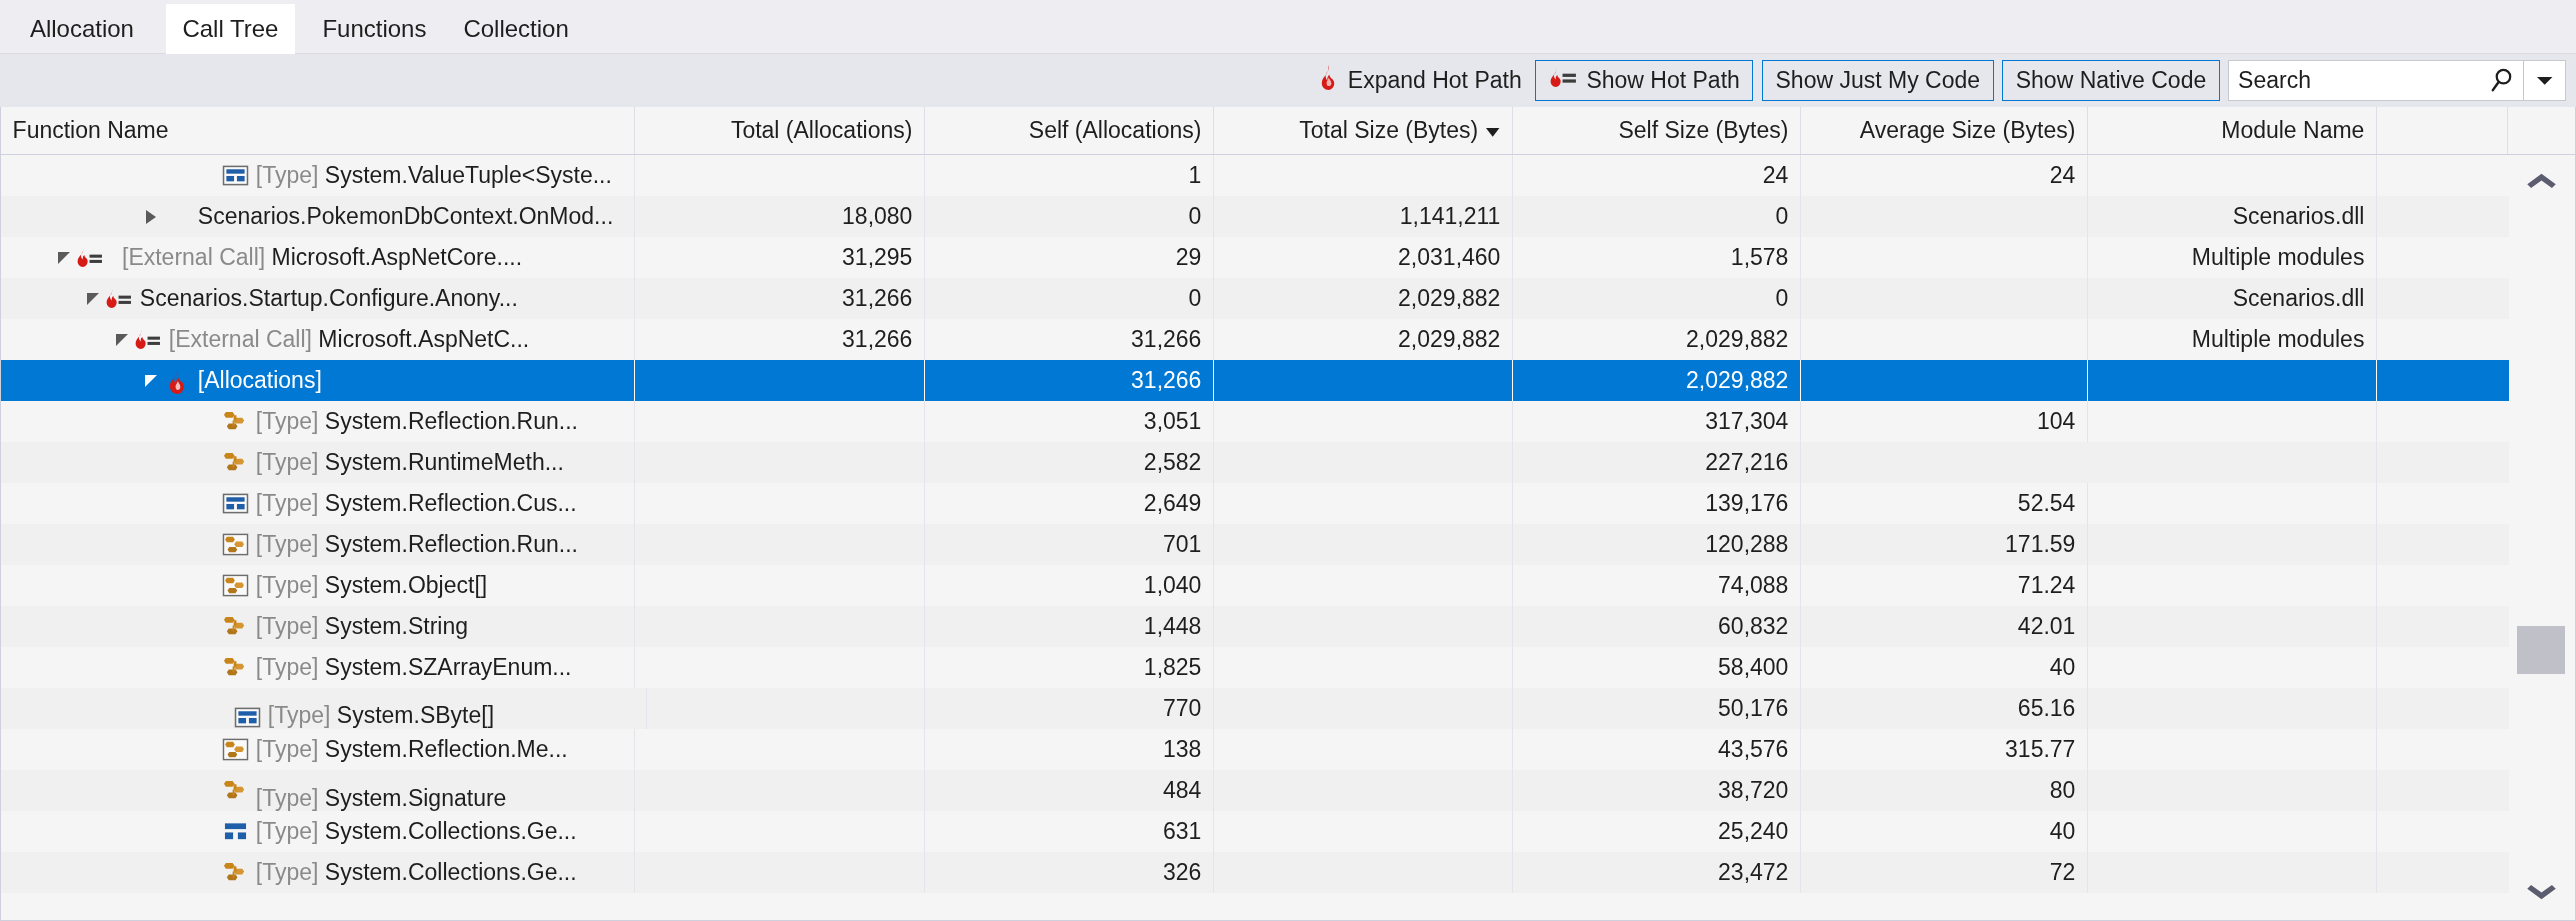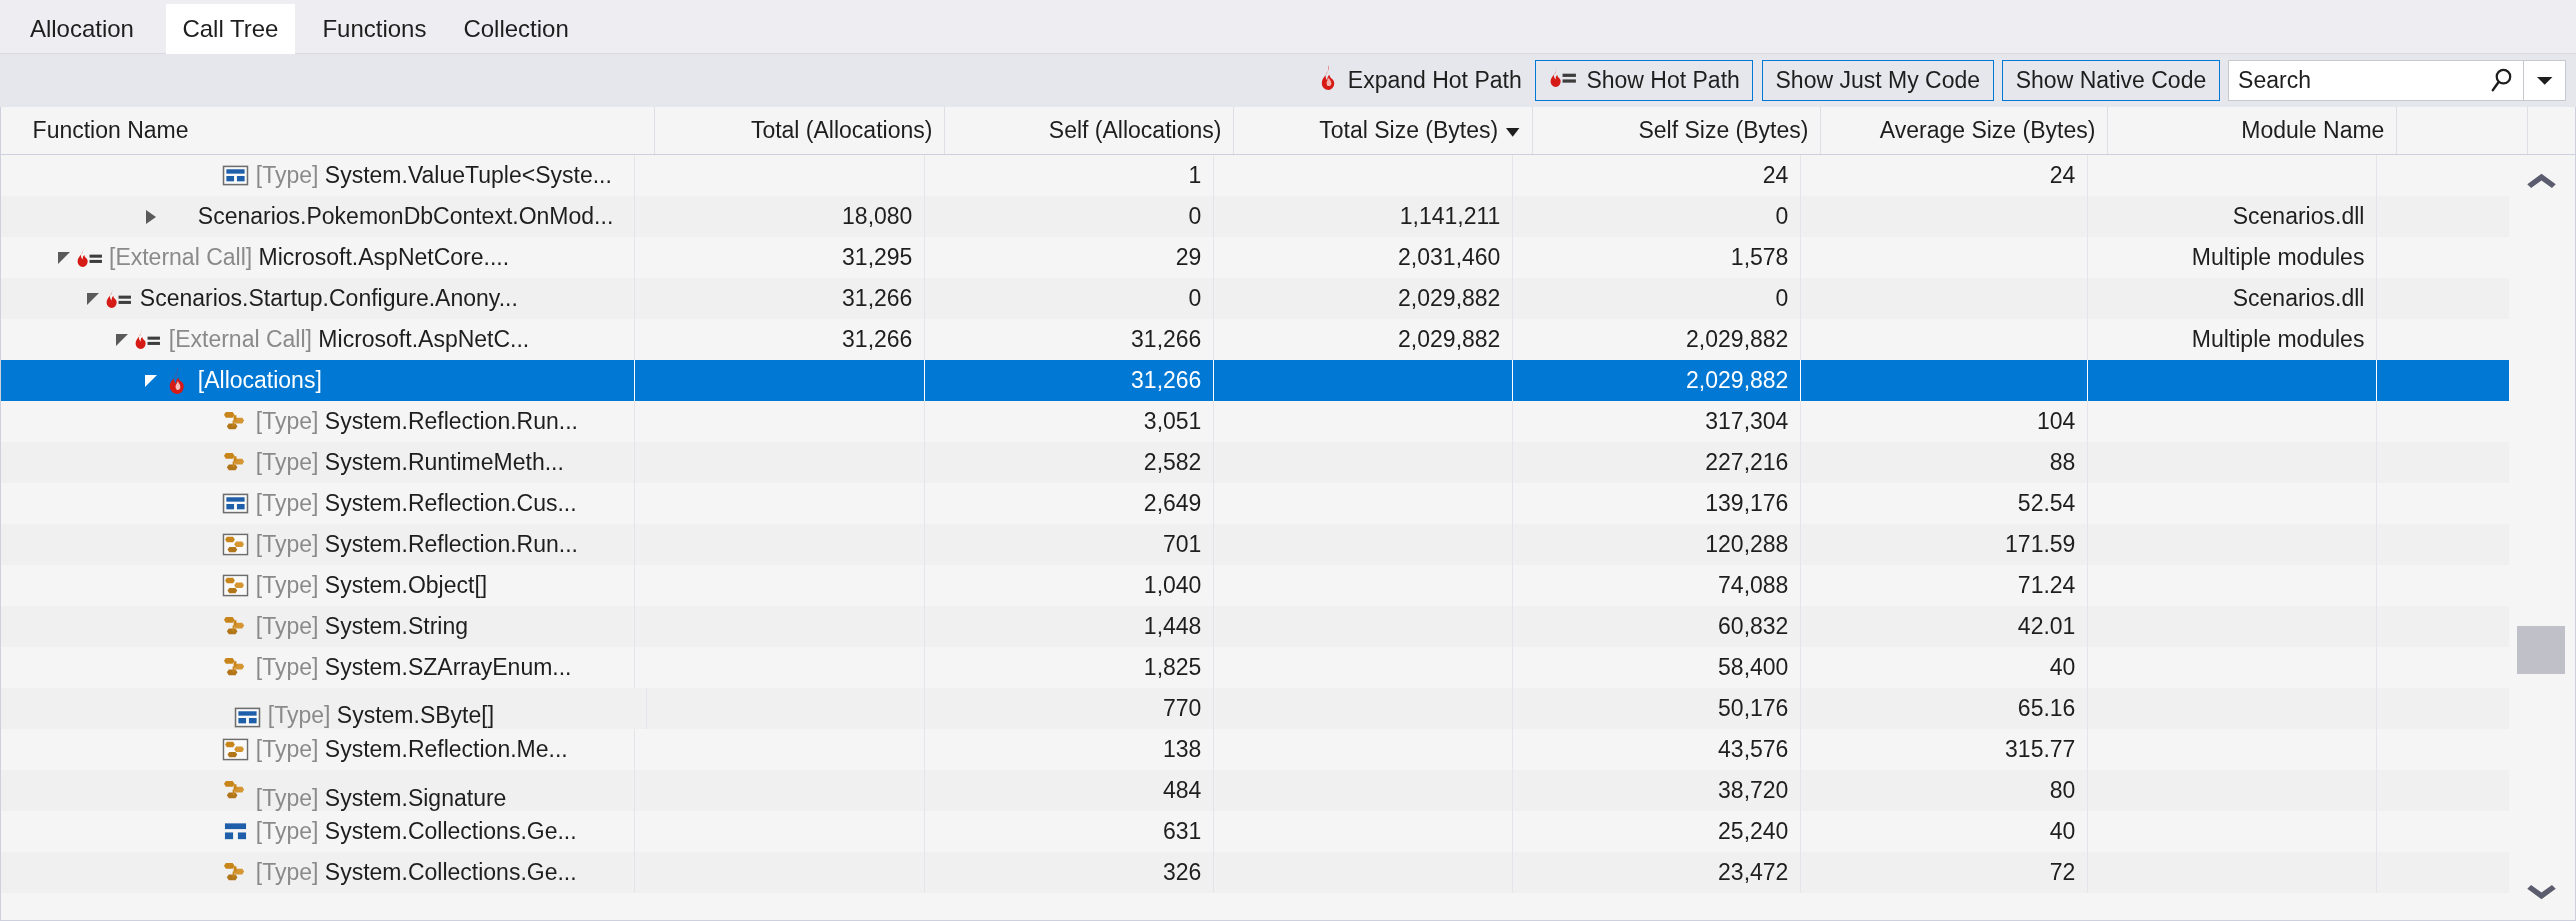--- a/index.html
+++ b/index.html
@@ -83,21 +83,20 @@
     width: 100%;
   }
   .hcell {
     position: absolute; top: 0; height: 47px;
     display: flex; align-items: center;
     font-size: 23px; color: #1e1e1e;
     padding: 0 11.6px;
     border-right: 1px solid #dedee4;
     white-space: nowrap; overflow: hidden;
     cursor: default;
-    margin-left: 20px;
   }
   .hcell.right { justify-content: flex-end; }
 
   #rows {
     position: absolute; top: 48px; left: 0;
     width: 2508px; height: 764px;
     overflow: hidden;
   }
   .row { position: relative; height: 41px; width: 100%; }
   .row.even { background: #f5f5f5; }
@@ -308,21 +307,21 @@
           <span class="expander">
             <span class="tri-down"></span>
           </span>
           <span class="tyicon">
             <svg width="29" height="21" viewBox="0 0 30 22">
               <path d="M7 1 C8.6 5 5 6 5 9.5 C5 12 7 13 7 13 C6.2 10 8.6 8.5 8.6 8.5 C8.6 11.5 12 11.5 12 15 C12 18.5 9.6 21 7 21 C4 21 1.5 18.5 1.5 15 C1.5 9 9 7.5 7 1 Z" fill="#d61a15"></path>
               <rect x="14" y="8" width="13" height="3.2" fill="#3d3d3d"></rect>
               <rect x="14" y="13.5" width="13" height="3.2" fill="#3d3d3d"></rect>
             </svg>
           </span>
-          <span class="nametext" style="margin-left: 4px;"><span class="bracket">[External Call]</span> <span>Microsoft.AspNetCore....</span></span>
+          <span class="nametext" style="margin-left: 17px;"><span class="bracket">[External Call]</span> <span>Microsoft.AspNetCore....</span></span>
         </div>
         <div class="cell right" style="left: 634px; width: 290px;">
           <span>31,295</span>
         </div>
         <div class="cell right" style="left: 924px; width: 289px;">
           <span>29</span>
         </div>
         <div class="cell right" style="left: 1213px; width: 299px;">
           <span>2,031,460</span>
         </div>
@@ -496,23 +495,20 @@
         </div>
         <div class="cell right" style="left: 924px; width: 289px;">
           <span>2,582</span>
         </div>
         <div class="cell right" style="left: 1213px; width: 299px;">
           <span></span>
         </div>
         <div class="cell right" style="left: 1512px; width: 288px;">
           <span>227,216</span>
         </div>
-        <div class="cell right" style="left: 1801px; width: 286px;">
-          <span>88</span>
-        </div>
         <div class="cell right" style="left: 2087px; width: 289px;">
           <span></span>
         </div>
         <div class="cell" style="left: 2376px; width: 131px; border-right: none;"></div>
       </div>
       <div class="row even">
         <div class="cell name" style="left: 0px; width: 634px;">
           <span style="display: inline-block; width: 195px;"></span>
           <span class="expander"></span>
           <span class="tyicon">

